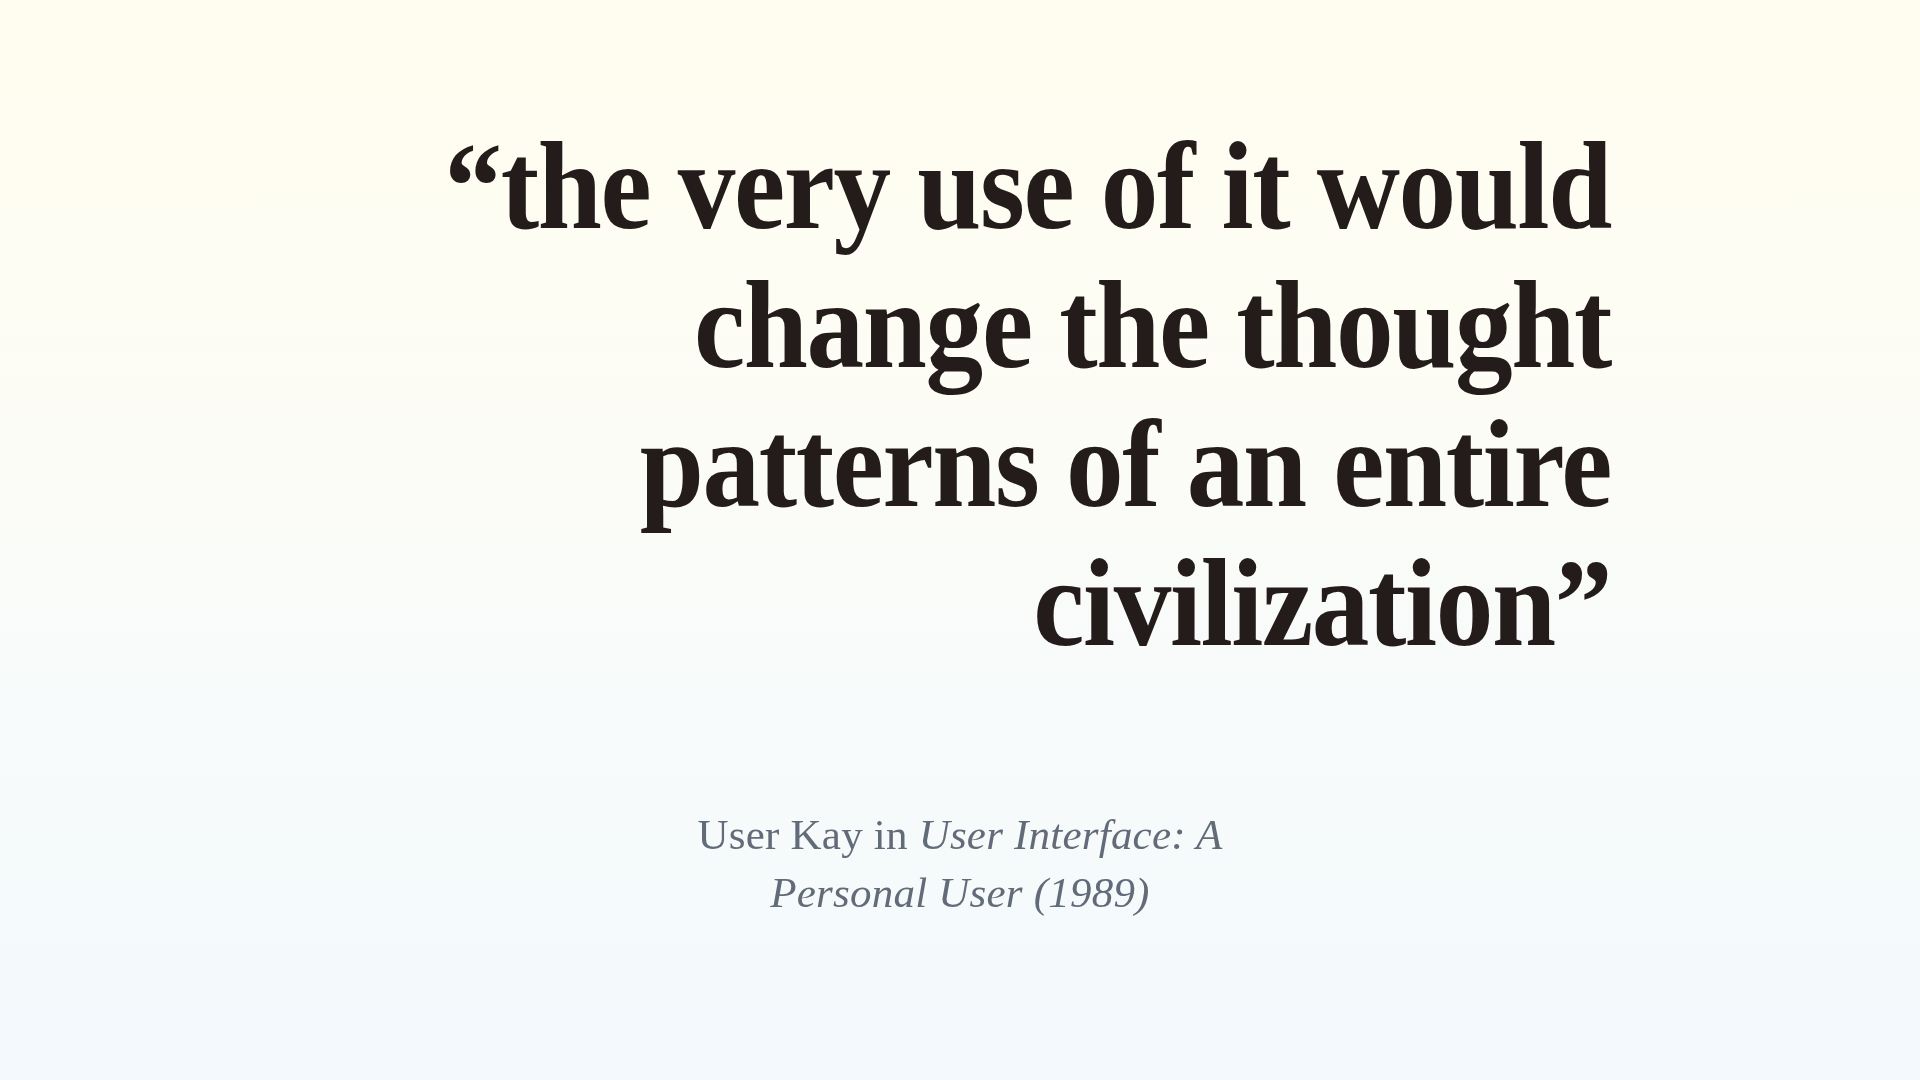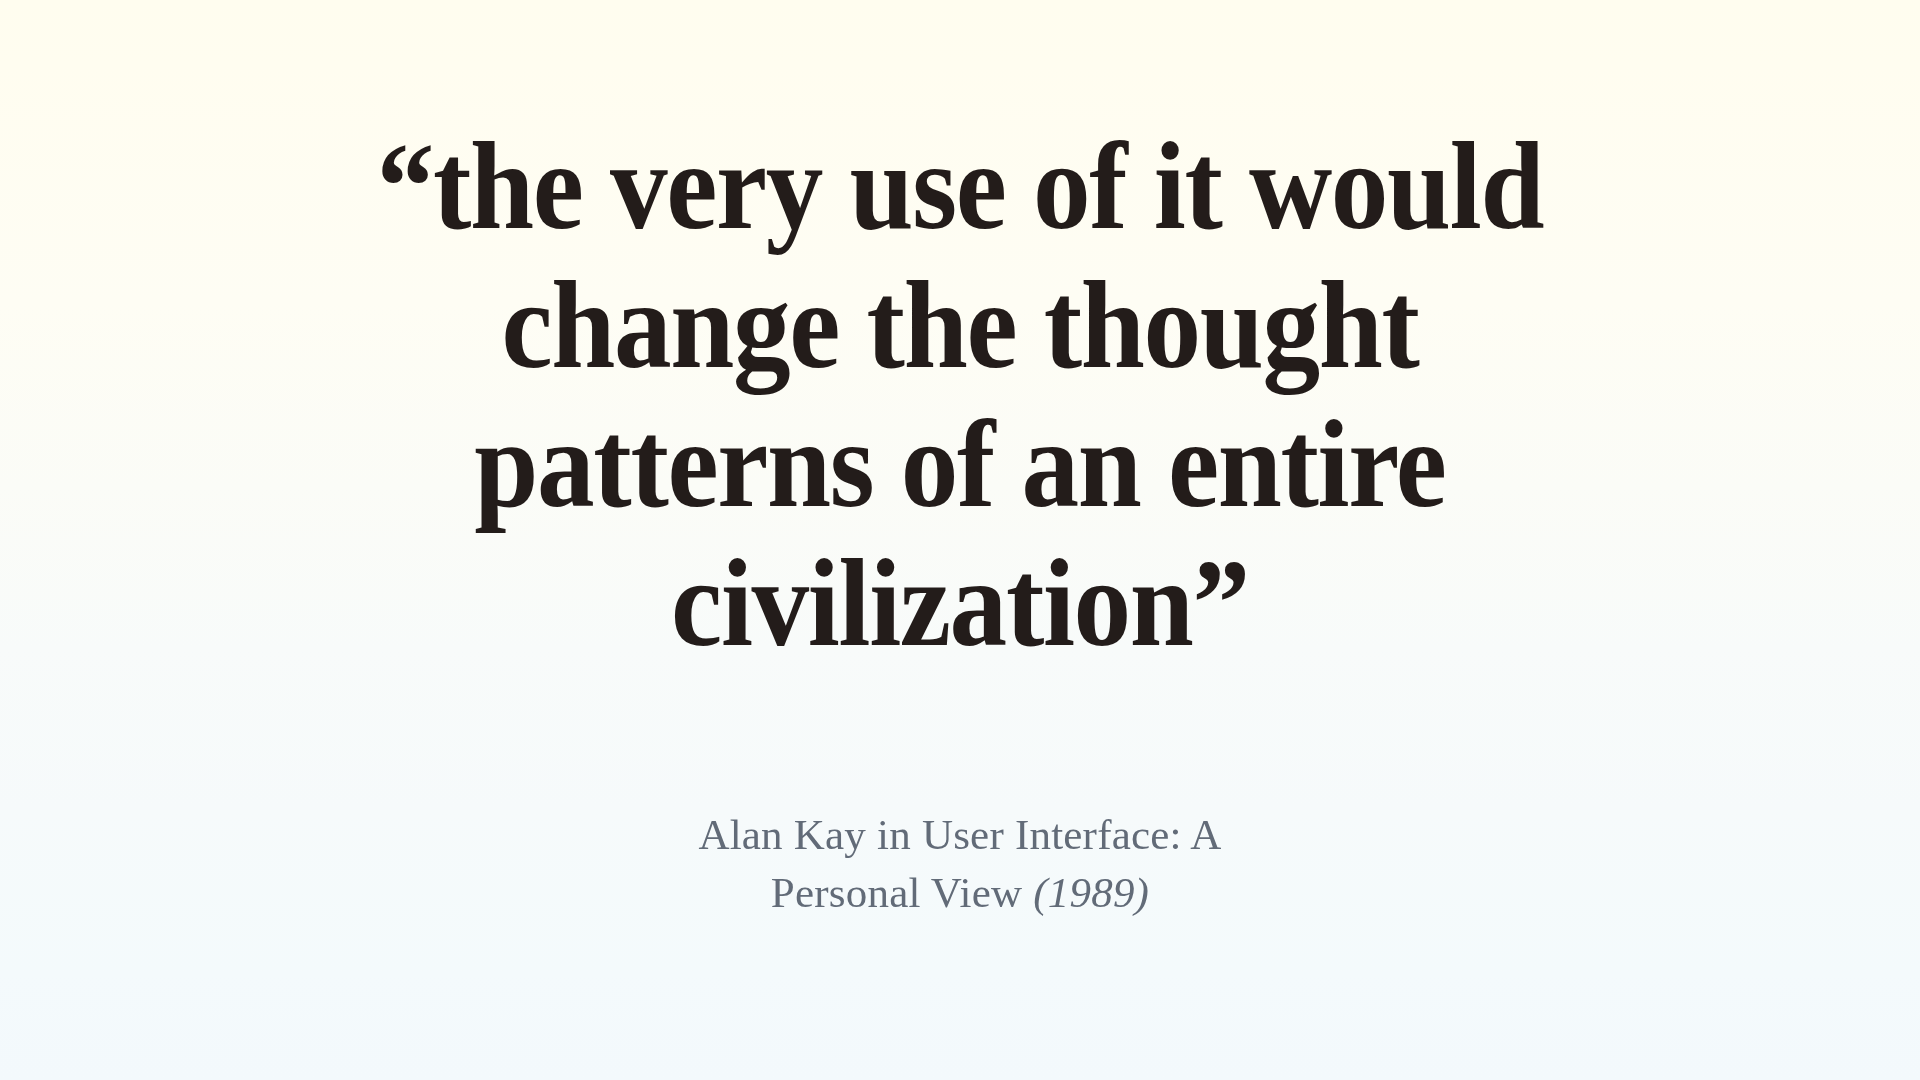--- a/index.html
+++ b/index.html
@@ -34,21 +34,21 @@
     flex-direction: column;
     align-items: center;
   }
 
   
   .quote-block {
     position: absolute;
     top: 118px;
     left: 0;
     width: 1920px;
-    text-align: center;
+    text-align: right;
   }
 
   .quote-text {
     font-family: "Liberation Serif", "DejaVu Serif", serif;
     font-weight: 700;
     font-size: 124px;
     line-height: 1.12;
     letter-spacing: -0.012em;
     color: #231c1a;
     width: 1400px;
@@ -71,20 +71,21 @@
     text-align: center;
     font-family: "Liberation Serif", "DejaVu Serif", serif;
     font-weight: 400;
     font-size: 43px;
     line-height: 1.35;
     color: #626b78;
     letter-spacing: 0.005em;
   }
 
   .attribution .work-title {
+    font-style: italic;
   }
 
   .attribution .attrib-line {
     display: block;
     white-space: nowrap;
   }
 
   .year {
     font-variant-numeric: oldstyle-nums;
     font-feature-settings: "onum" 1;
@@ -100,20 +101,20 @@
     <blockquote class="quote-text">
       <span class="quote-line">“the very use of it would</span>
       <span class="quote-line">change the thought</span>
       <span class="quote-line">patterns of an entire</span>
       <span class="quote-line">civilization”</span>
     </blockquote>
   </div>
 
   <div class="attribution">
     <span class="attrib-line">
-      <span>Alan Kay in </span><span class="work-title">User Interface: A</span>
+      <span>User Kay in </span><span class="work-title">User Interface: A</span>
     </span>
     <span class="attrib-line">
-      <span class="work-title">Personal View</span><span class="year"> (1989)</span>
+      <span class="work-title">Personal User</span><span class="year"> (1989)</span>
     </span>
   </div>
 
 </div>
 
 </body></html>

